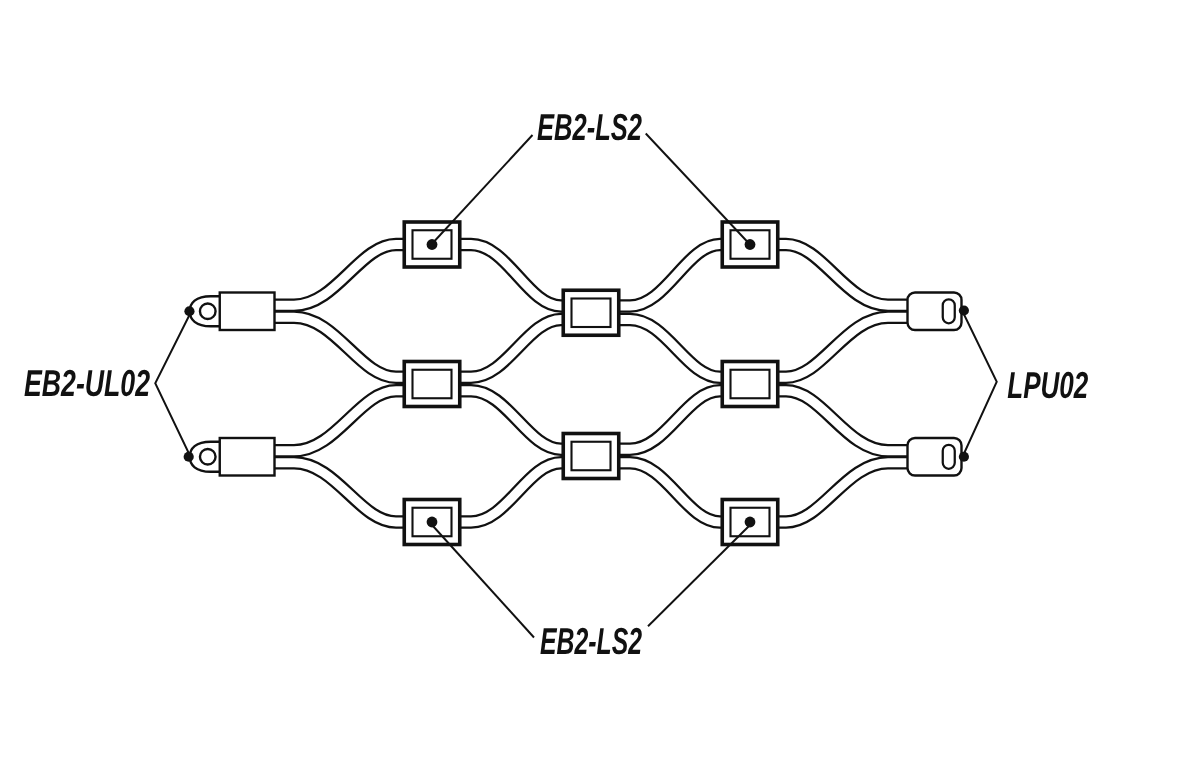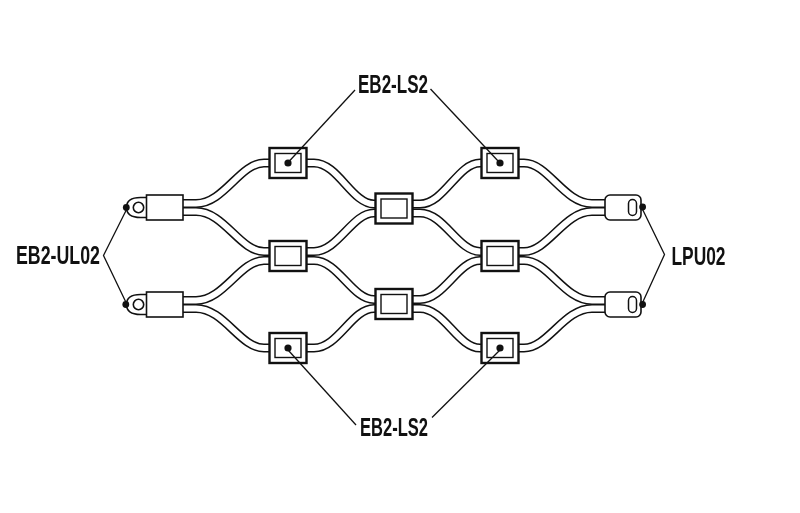--- a/index.html
+++ b/index.html
@@ -2,20 +2,21 @@
 <html><head>
 <meta charset="utf-8">
 <style>
   html,body{margin:0;padding:0;background:#fff;}
   .stage{
     position:relative;
     width:800px;height:513px;
     background:#fff;
     font-family:"Liberation Sans",sans-serif;
     overflow:hidden;
+    font-style:italic;
   }
   svg{display:block}
   .tube-b{fill:none;stroke:#111;stroke-width:9;}
   .tube-w{fill:none;stroke:#fff;stroke-width:6;}
   .clamp-outer{fill:#fff;stroke:#111;stroke-width:2.4;}
   .clamp-inner{fill:none;stroke:#111;stroke-width:1.4;}
   .part{fill:#fff;stroke:#111;stroke-width:1.6;}
   .part-thin{fill:#fff;stroke:#111;stroke-width:1.5;}
   .leader{fill:none;stroke:#111;stroke-width:1.3;}
   .dot{fill:#111;stroke:none;}

